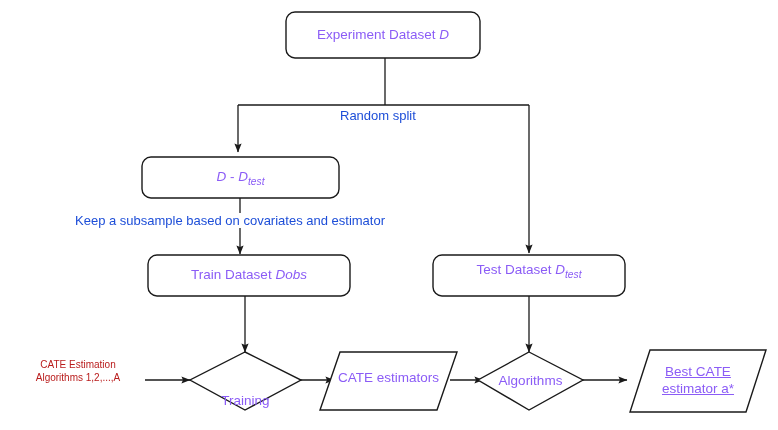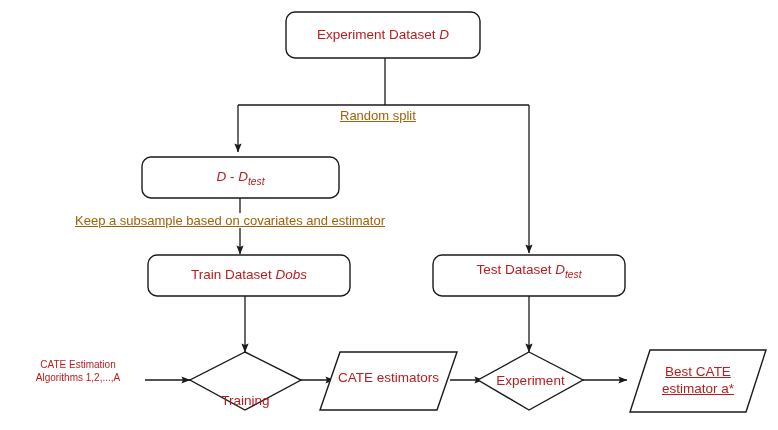--- a/index.html
+++ b/index.html
@@ -21,34 +21,33 @@
     top: 0;
     width: 778px;
     height: 430px;
   }
   .node-label {
     position: absolute;
     display: flex;
     align-items: center;
     justify-content: center;
     text-align: center;
-    color: #b91c1c;
+    color: #8b5cf6;
     font-size: 13.5px;
     line-height: 1.25;
     white-space: pre-line;
     pointer-events: none;
   }
   .edge-label {
     position: absolute;
-    color: #a16207;
+    color: #1d4ed8;
     font-size: 13px;
     background: #ffffff;
     padding: 0 3px;
     white-space: nowrap;
-    text-decoration: underline;
   }
   .free-label {
     position: absolute;
     color: #b91c1c;
     font-size: 10px;
     line-height: 1.3;
     text-align: center;
     white-space: pre-line;
   }
   .ital { font-style: italic; }
@@ -128,21 +127,21 @@
   </div>
 
   <div class="node-label" style="left:433px; top:255px; width:192px; height:30px;">
     <span>Test&nbsp;Dataset&nbsp;<span class="ital">D</span><span class="sub">test</span></span>
   </div>
 
   <div class="node-label" style="left:190px; top:372px; width:111px; height:58px;">Training</div>
 
   <div class="node-label" style="left:320px; top:352px; width:137px; height:52px;">CATE estimators</div>
 
-  <div class="node-label" style="left:478px; top:352px; width:105px; height:58px;">Experiment</div>
+  <div class="node-label" style="left:478px; top:352px; width:105px; height:58px;">Algorithms</div>
 
   <div class="node-label" style="left:630px; top:350px; width:136px; height:62px;text-decoration:underline;">Best CATE
 estimator a*</div>
 
   <div class="edge-label" style="left:337px; top:108px;">Random split</div>
 
   <div class="edge-label" style="left:72px; top:213px;">Keep a subsample based on covariates and estimator</div>
 
   <div class="free-label" style="left:8px; top:358px; width:140px;">CATE Estimation
 Algorithms 1,2,...,A</div>

